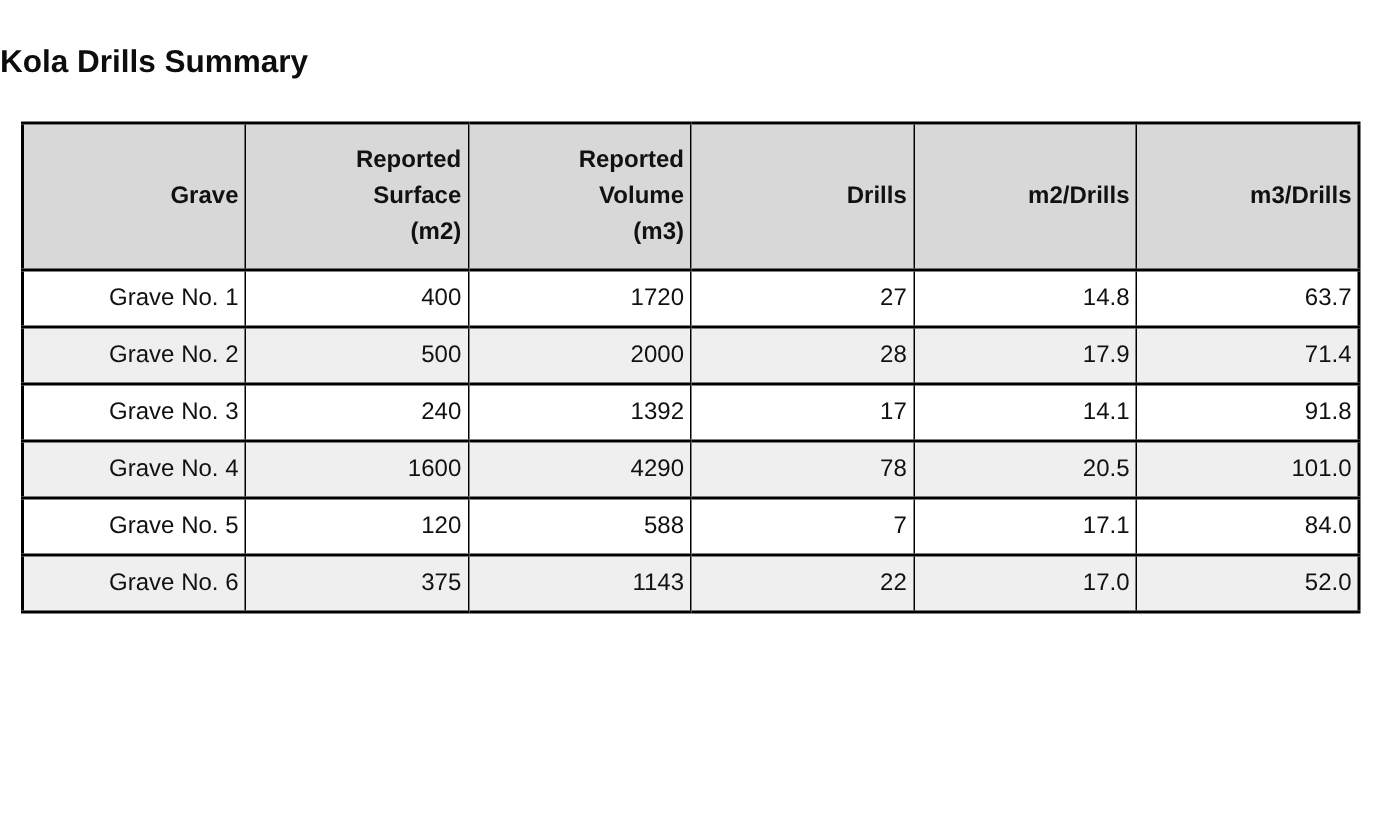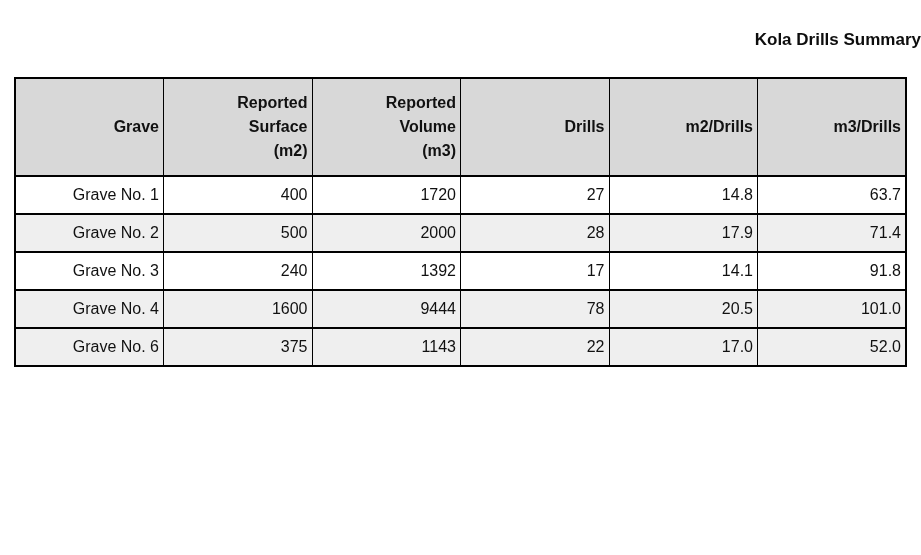--- a/index.html
+++ b/index.html
@@ -8,22 +8,22 @@
     background: #ffffff;
     width: 921px;
     height: 555px;
     font-family: "Liberation Sans", sans-serif;
     color: #111111;
     overflow: hidden;
   }
   .page { width: 921px; height: 555px; }
   .title {
     padding-top: 30px;
-    text-align: right;
-    font-size: 17px;
+    text-align: left;
+    font-size: 21px;
     font-weight: bold;
     color: #0d0d0d;
   }
   table.summary {
     border-collapse: collapse;
     table-layout: fixed;
     width: 893px;
     margin: 27px 0 0 14px;
     border: 2px solid var(--border-color, #000000);
   }
@@ -101,24 +101,32 @@
         <td>Grave No. 3</td>
         <td>240</td>
         <td>1392</td>
         <td>17</td>
         <td>14.1</td>
         <td>91.8</td>
       </tr>
       <tr class="alt">
         <td>Grave No. 4</td>
         <td>1600</td>
-        <td>9444</td>
+        <td>4290</td>
         <td>78</td>
         <td>20.5</td>
         <td>101.0</td>
+      </tr>
+      <tr>
+        <td>Grave No. 5</td>
+        <td>120</td>
+        <td>588</td>
+        <td>7</td>
+        <td>17.1</td>
+        <td>84.0</td>
       </tr>
       <tr class="alt">
         <td>Grave No. 6</td>
         <td>375</td>
         <td>1143</td>
         <td>22</td>
         <td>17.0</td>
         <td>52.0</td>
       </tr>
     </tbody>

